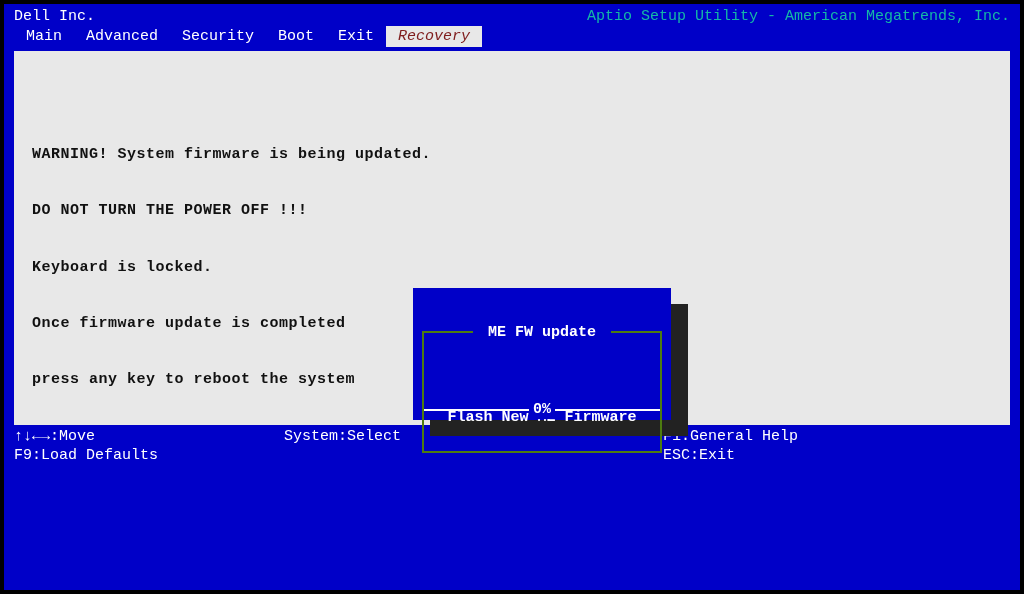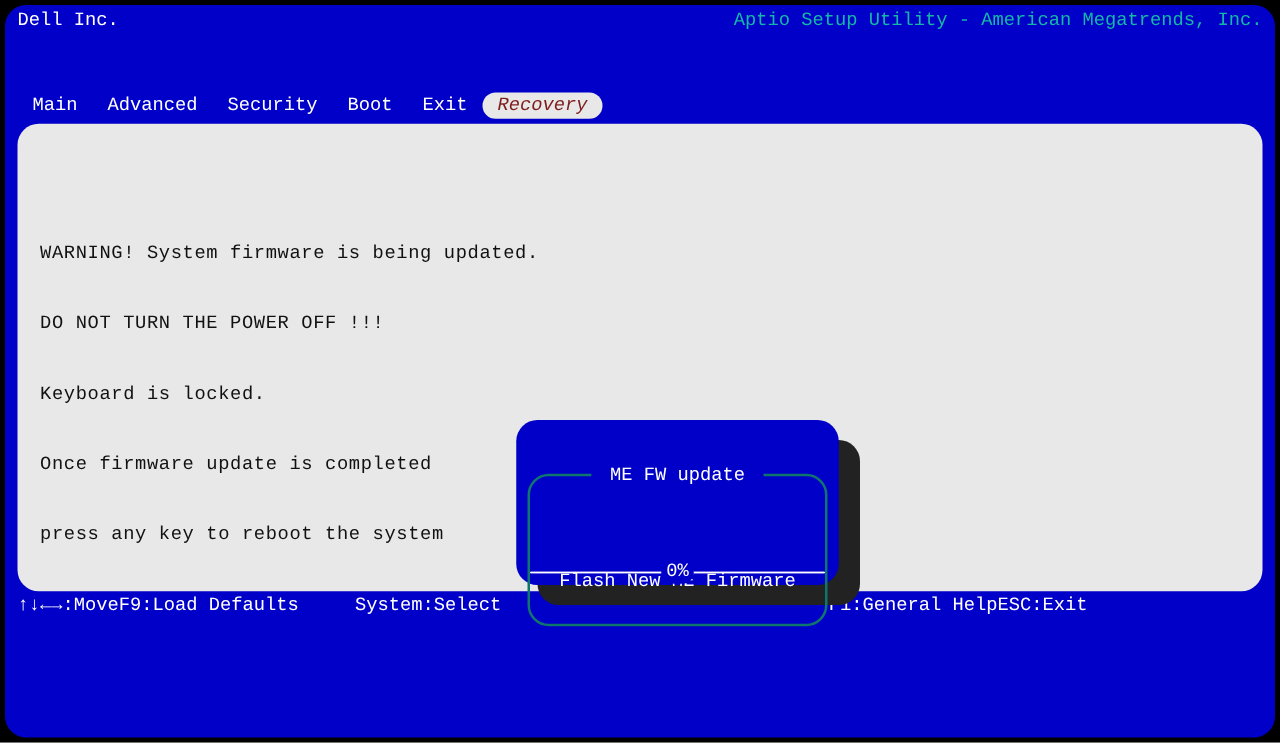--- a/index.html
+++ b/index.html
@@ -1,19 +1,18 @@
 <!DOCTYPE html>
 <html><head>
   <meta charset="utf-8">
   <style>
     * {
       margin: 0;
       padding: 0;
       box-sizing: border-box;
-      border-radius: 17px;
     }
     body {
       background: #000;
       width: 1024px;
       height: 594px;
       font-family: 'Courier New', monospace;
       font-size: 15px;
       overflow: hidden;
       position: relative;
     }
@@ -37,40 +36,40 @@
     }
     .utility-name {
       color: #14b8a6;
       text-align: right;
     }
     .menu-bar {
       padding: 0 10px 4px 10px;
       color: #fff;
       white-space: pre;
       display: flex;
-      margin-top: 48px;
     }
     .menu-item {
       padding: 2px 12px;
       display: inline-block;
     }
     .menu-item.active {
       background: #e8e8e8;
       color: #7f1d1d;
       font-style: italic;
     }
     .content-area {
       background: #e8e8e8;
       margin: 0 10px;
       height: 374px;
       padding: 20px 18px;
       color: #111;
       position: relative;
       white-space: pre-wrap;
       line-height: 1.25;
+      font-weight: bold;
     }
     .warning-text {
       color: #111;
       letter-spacing: 0.5px;
     }
     .dialog-shadow {
       position: absolute;
       top: 253px;
       left: 416px;
       width: 258px;
@@ -81,21 +80,21 @@
       position: absolute;
       top: 237px;
       left: 399px;
       width: 258px;
       height: 132px;
       background: #0000c8;
       color: #fff;
       padding: 5px 9px;
     }
     .dialog-inner {
-      border: 2px solid #0f766e;
+      border: 2px solid #4d7c0f;
       height: 100%;
       position: relative;
     }
     .dialog-title {
       position: absolute;
       top: -9px;
       left: 50%;
       transform: translateX(-50%);
       background: #0000c8;
       padding: 0 6px;
@@ -124,21 +123,21 @@
     }
     .footer {
       color: #fff;
       padding: 3px 10px 2px 10px;
       display: flex;
       white-space: pre;
       line-height: 1.25;
     }
     .footer-col {
       display: flex;
-      flex-direction: row;
+      flex-direction: column;
     }
     .footer-col.c1 { width: 270px; }
     .footer-col.c2 { width: 345px; }
     .footer-col.c3 { flex: 1; margin-left: 34px; }
   </style>
 </head>
 <body>
 
 <div class="screen">
   <div class="header-top">

